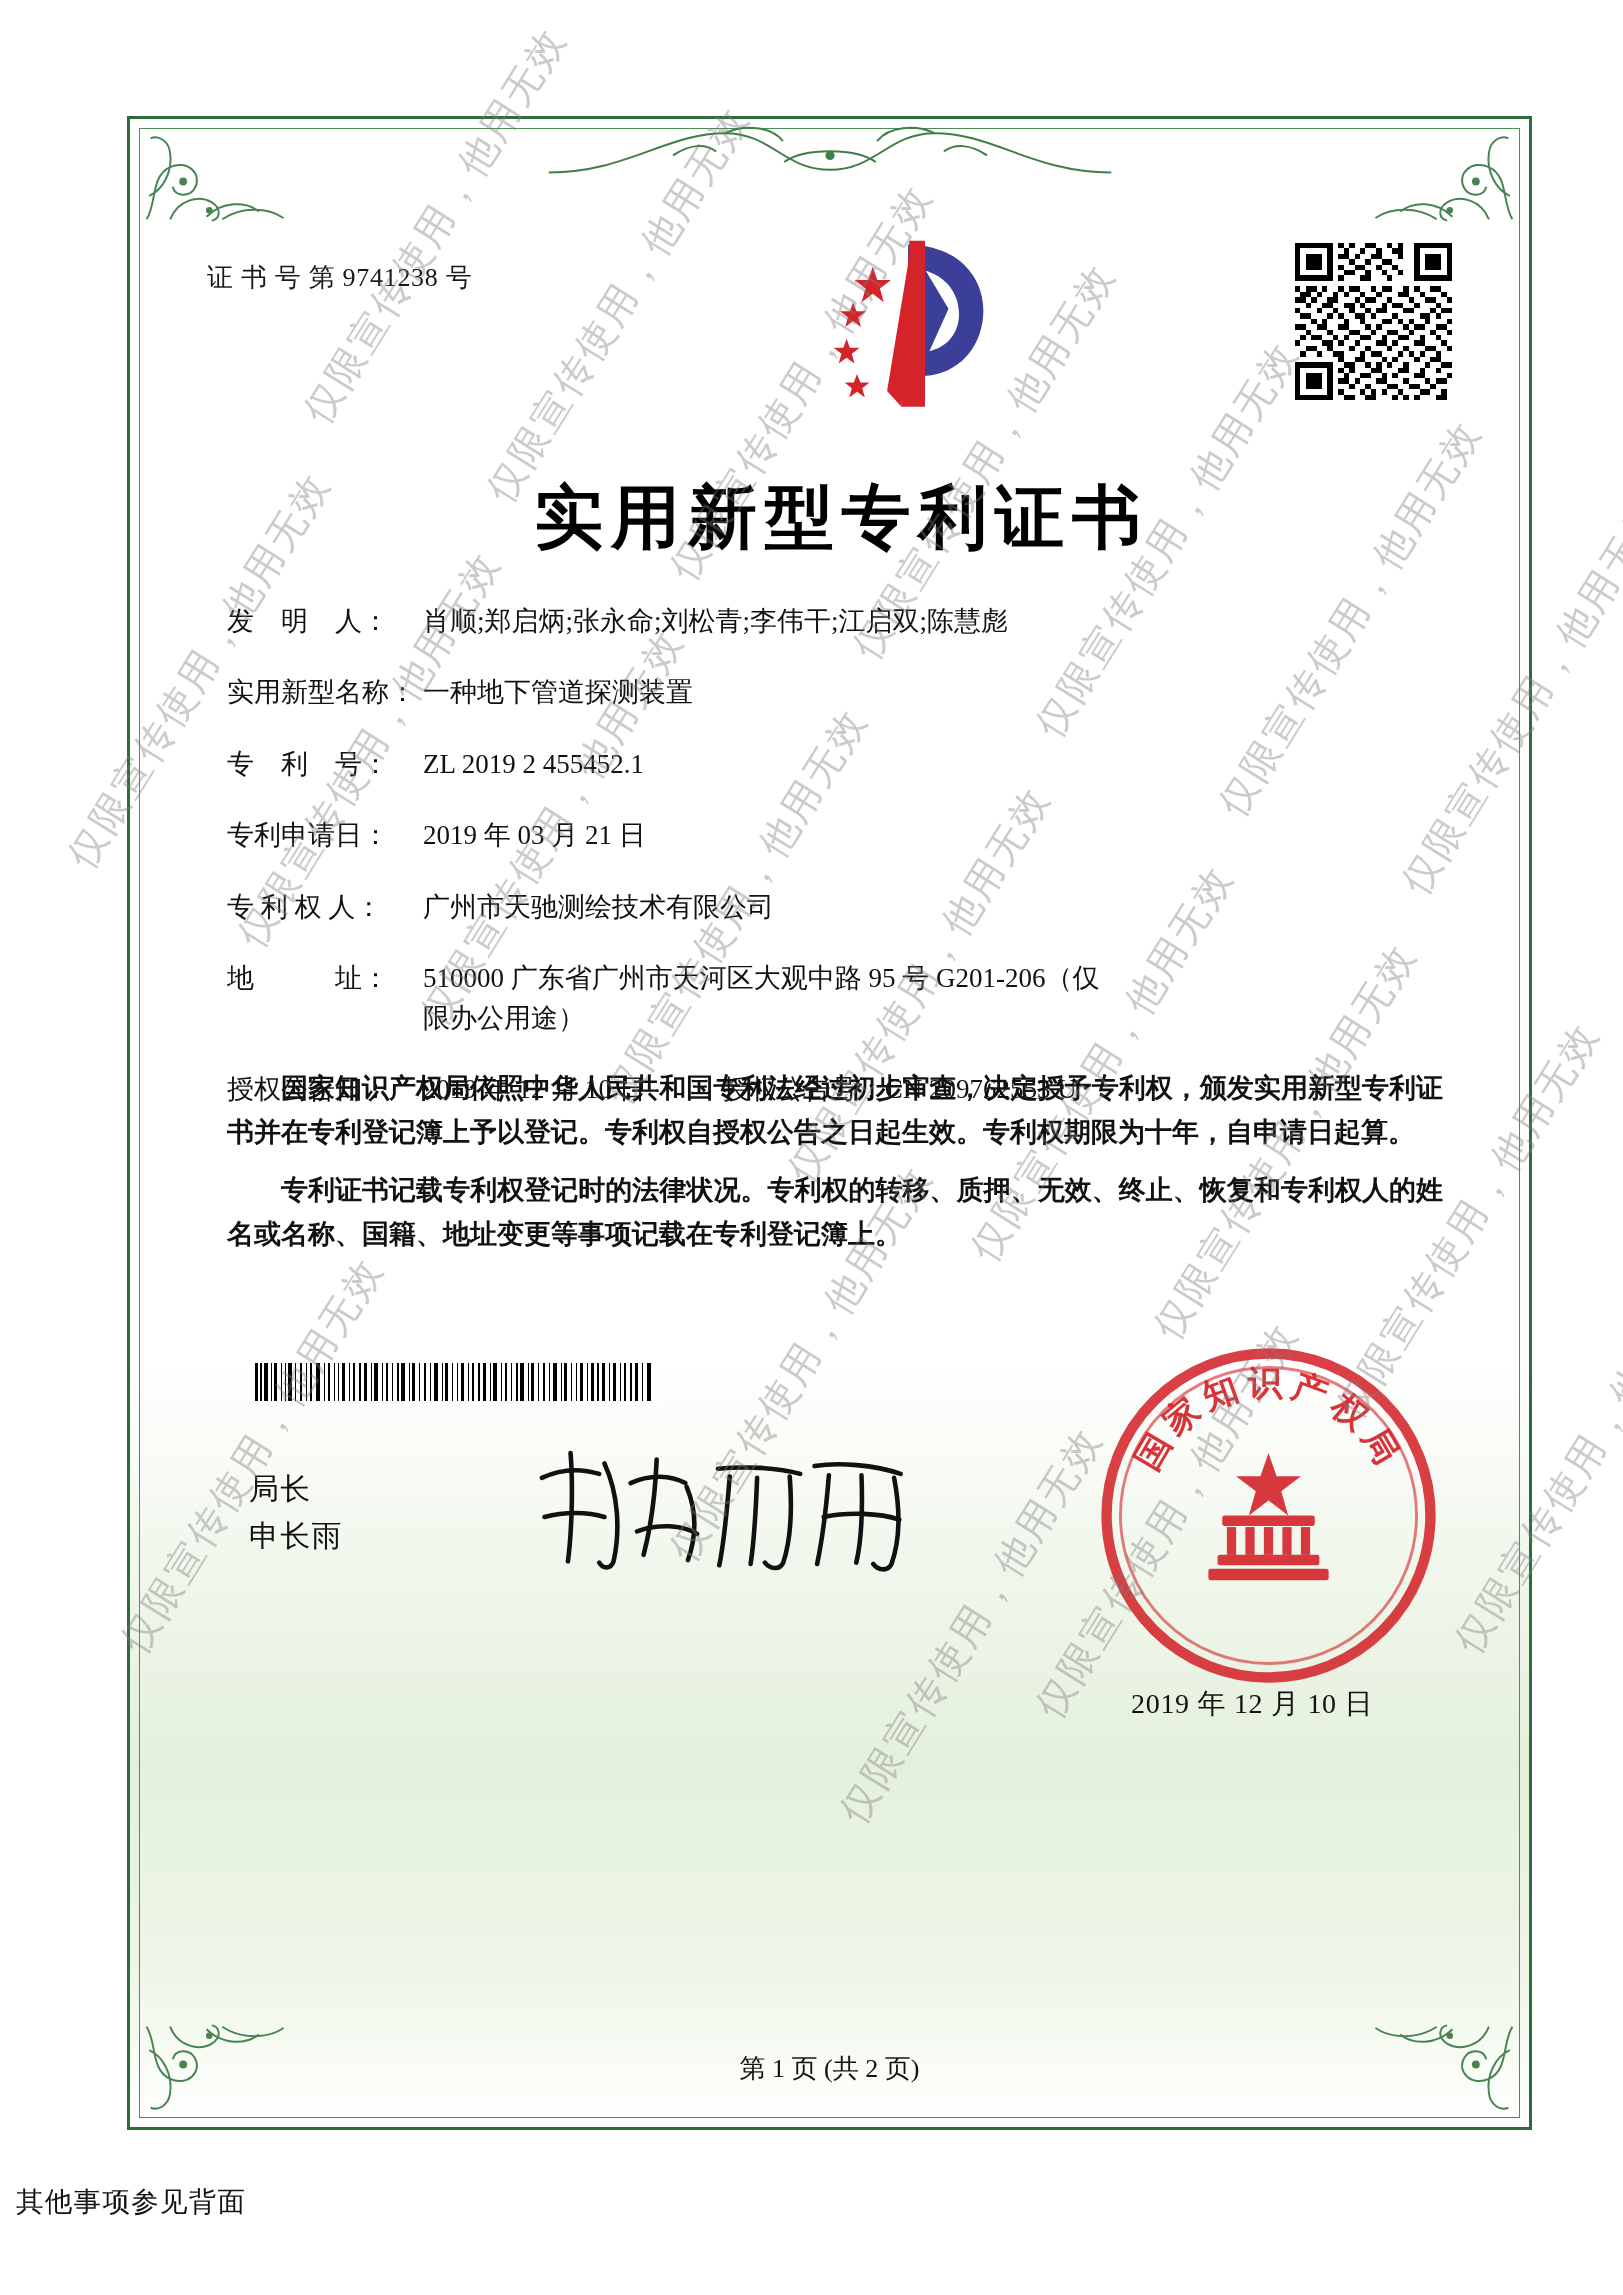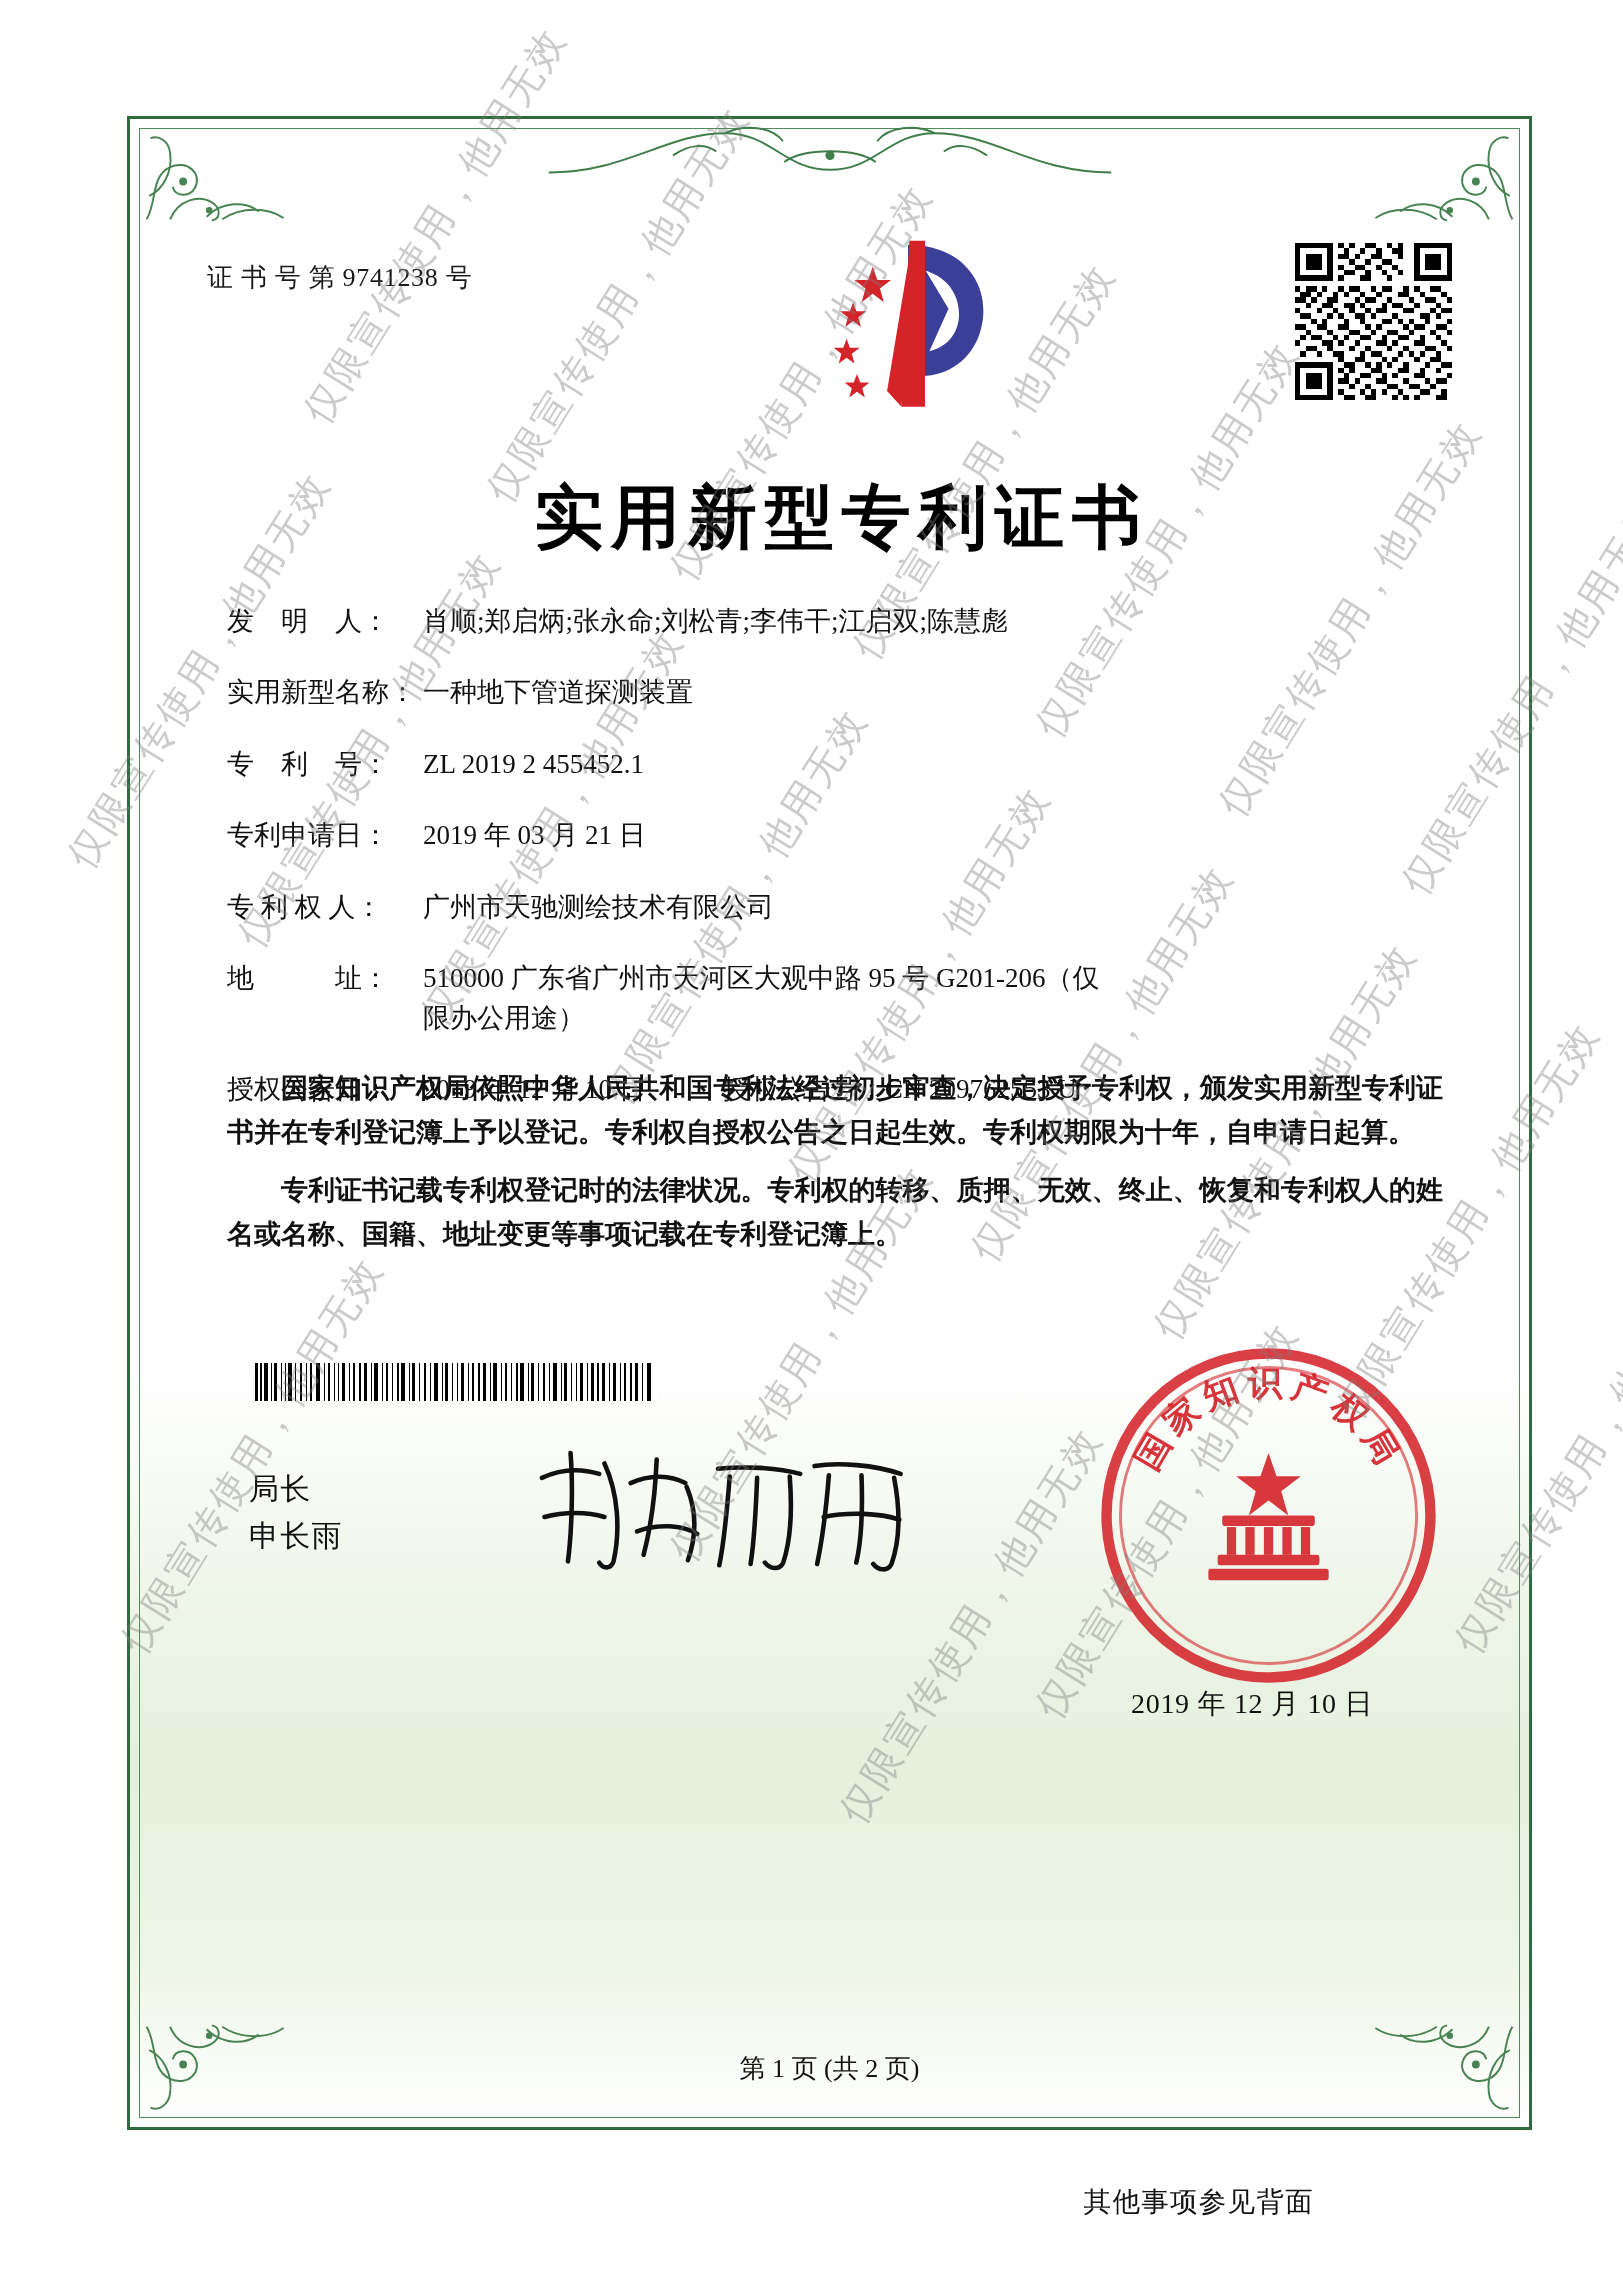--- a/index.html
+++ b/index.html
@@ -219,21 +219,21 @@
     text-align: center;
     font-size: 26px;
     color: #111;
   }
 
   
   .back-note {
     position: absolute;
     left: 0; right: 0;
     top: 2184px;
-    text-align: right;
+    text-align: left;
     font-size: 27.5px;
     color: #111;
     letter-spacing: 1.3px;
   }
 
   
   .watermarks {
     position: absolute;
     left: 0; top: 0;
     width: 1623px; height: 2295px;

